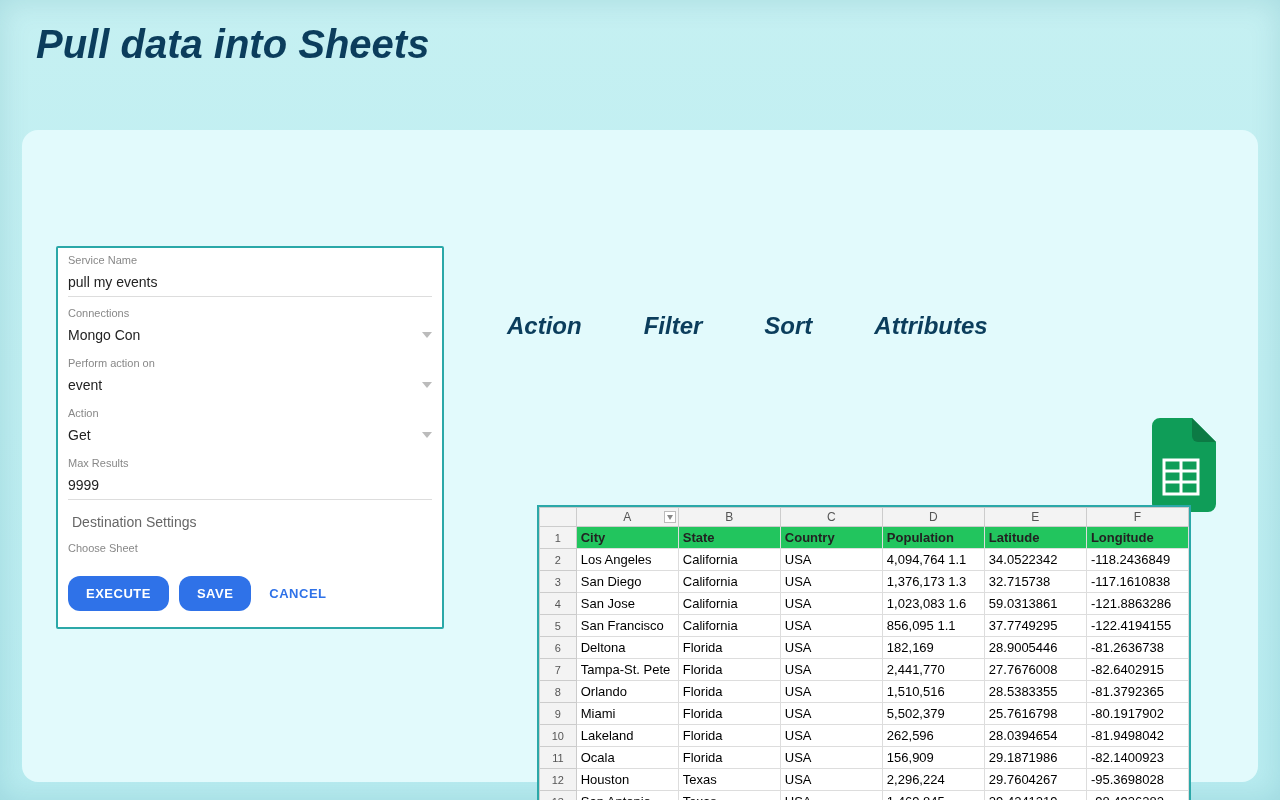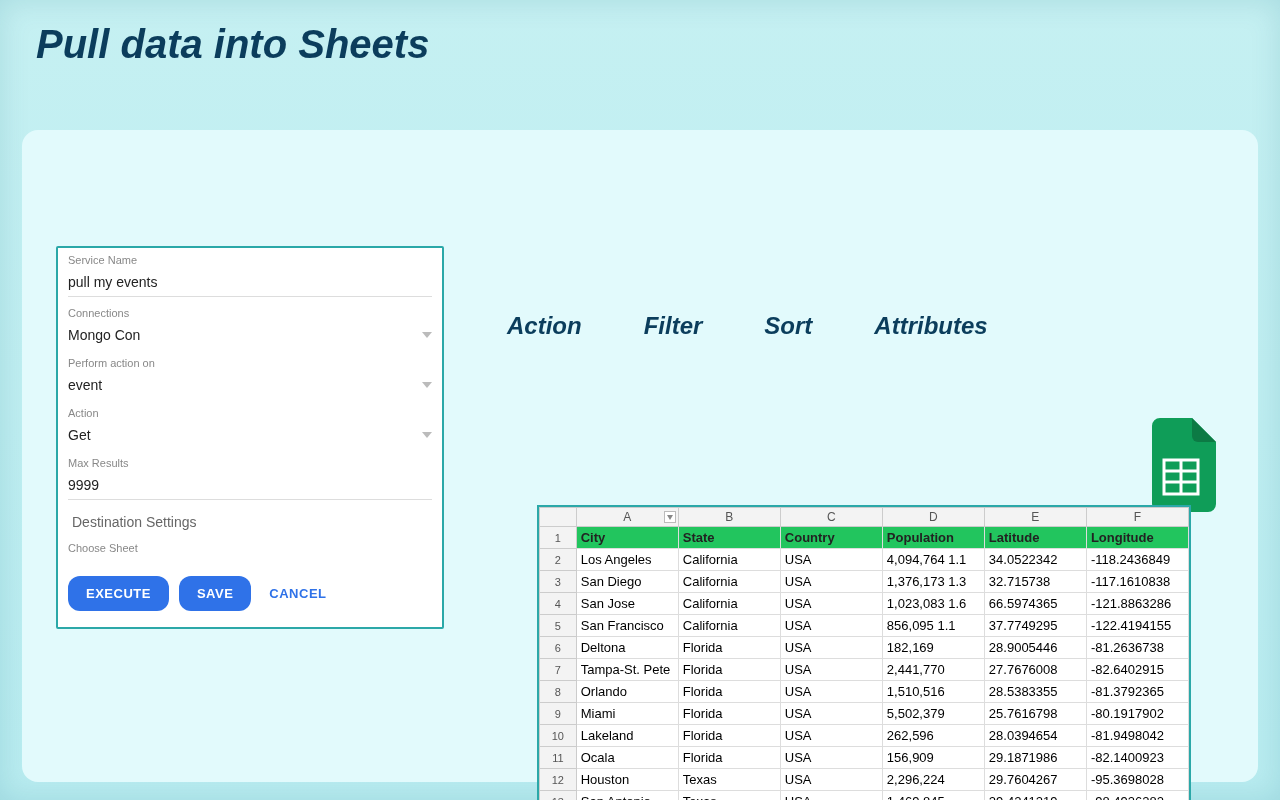--- a/index.html
+++ b/index.html
@@ -153,21 +153,21 @@
             <td class="num">1,376,173 1.3</td>
             <td class="num">32.715738</td>
             <td class="num">-117.1610838</td>
           </tr>
           <tr>
             <th class="rowhdr">4</th>
             <td>San Jose</td>
             <td>California</td>
             <td>USA</td>
             <td class="num">1,023,083 1.6</td>
-            <td class="num">66.5974365</td>
+            <td class="num">59.0313861</td>
             <td class="num">-121.8863286</td>
           </tr>
           <tr>
             <th class="rowhdr">5</th>
             <td>San Francisco</td>
             <td>California</td>
             <td>USA</td>
             <td class="num">856,095 1.1</td>
             <td class="num">37.7749295</td>
             <td class="num">-122.4194155</td>

